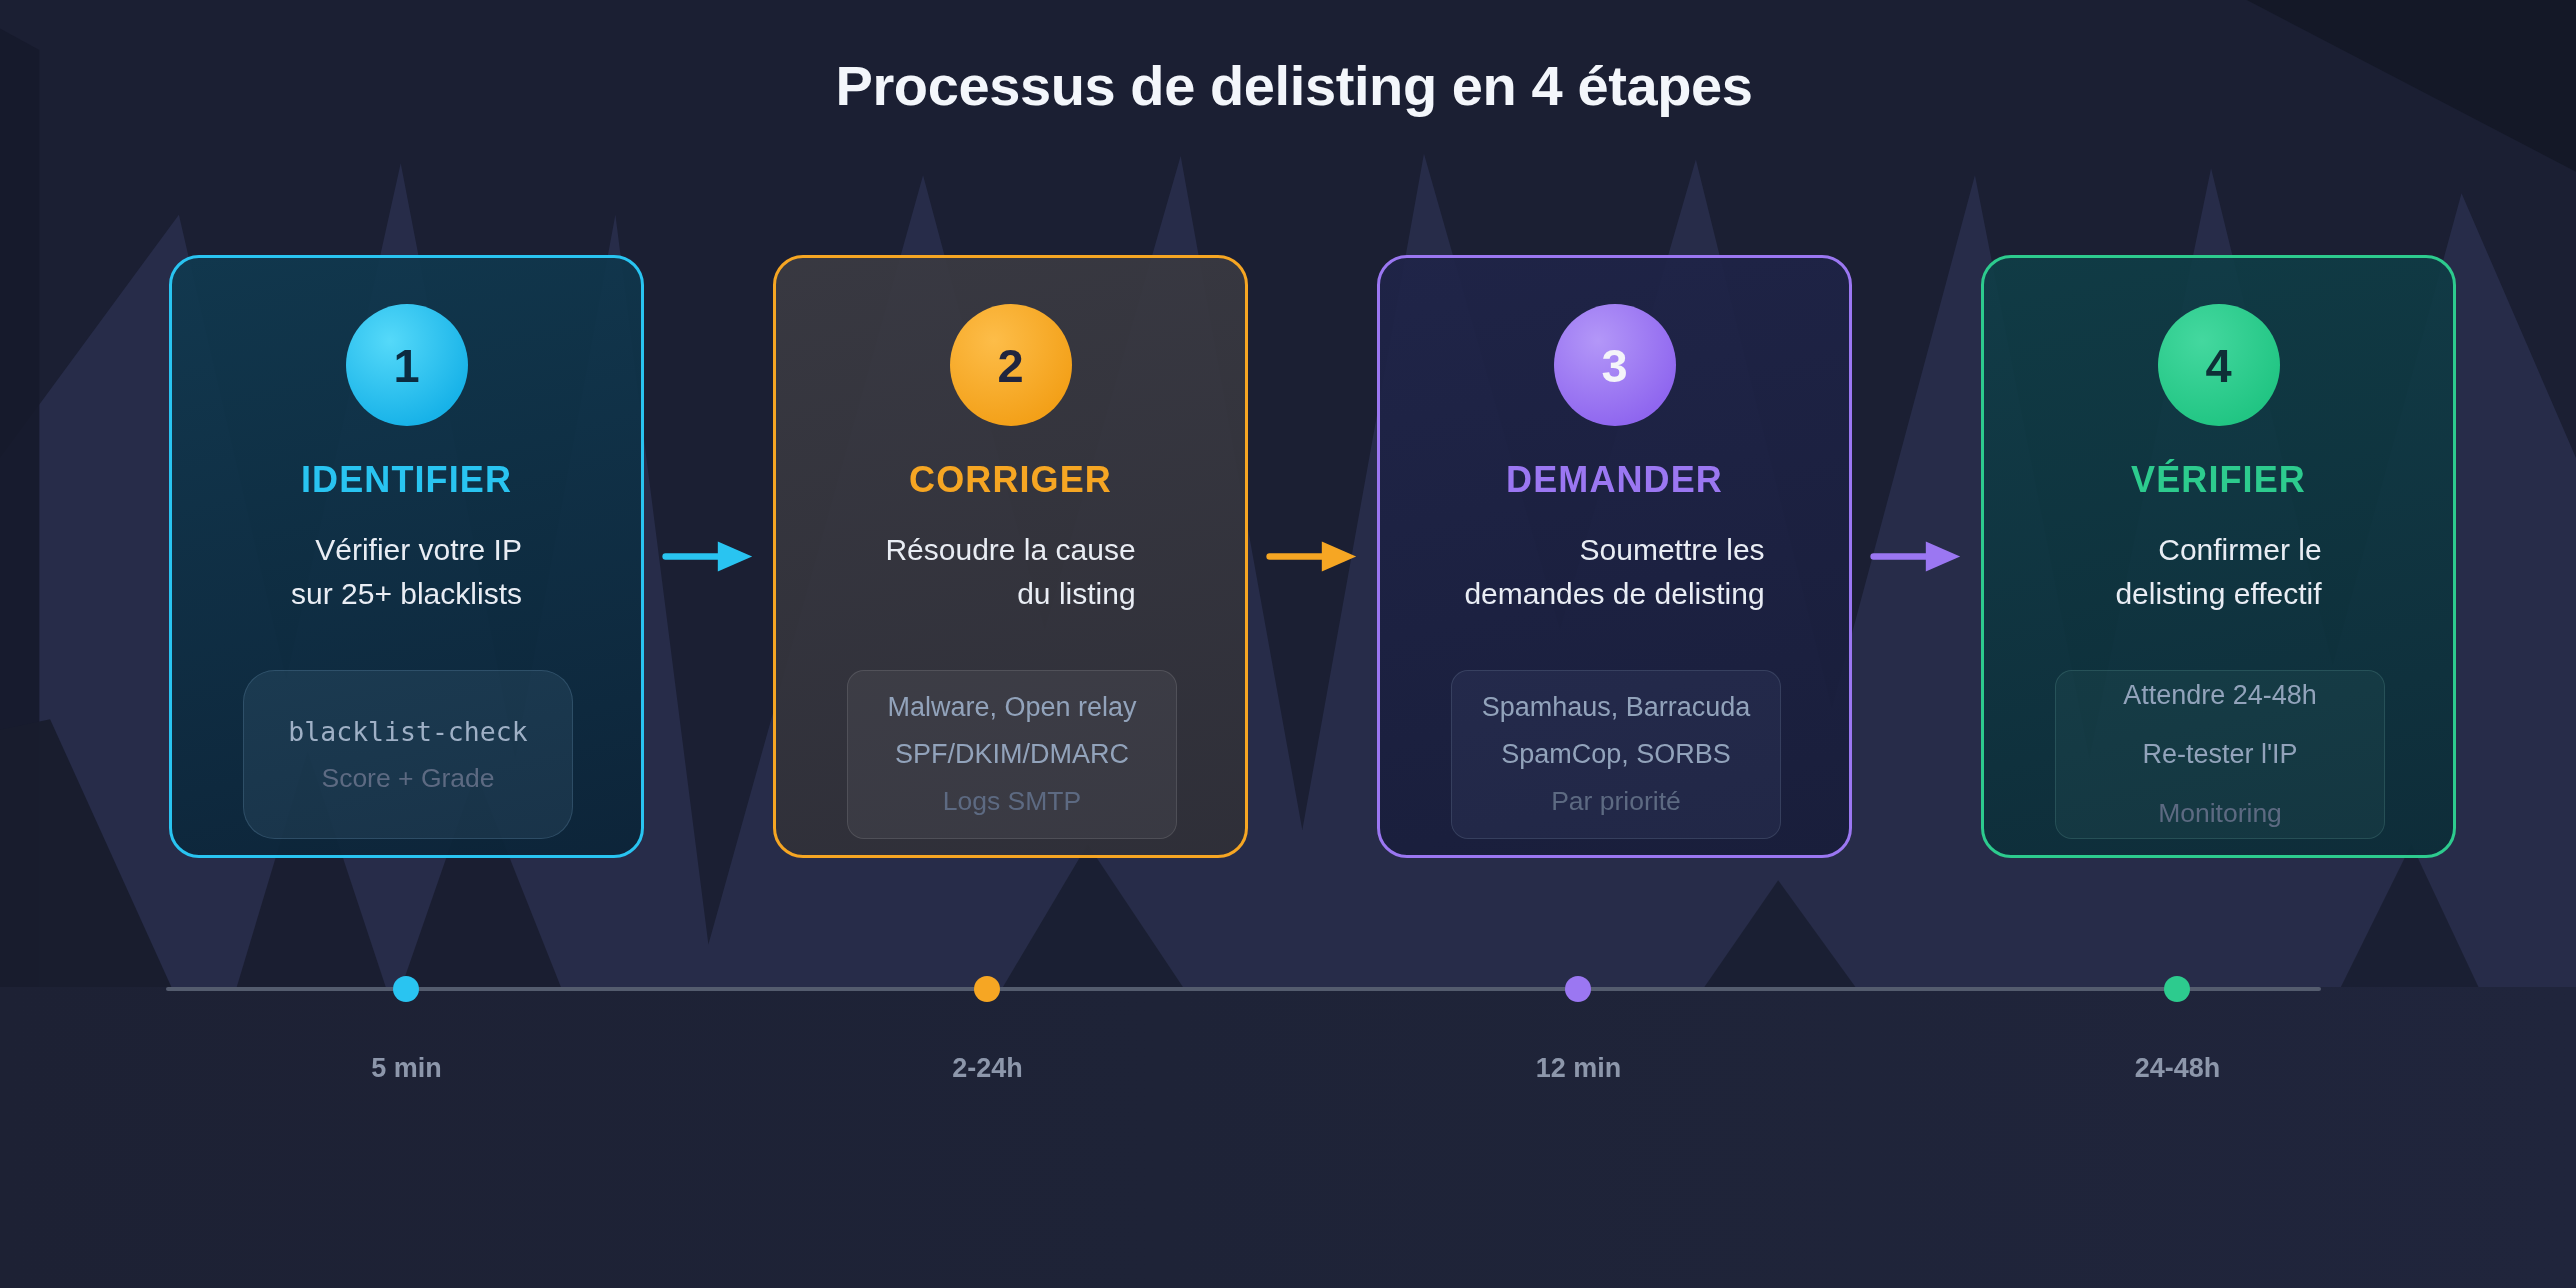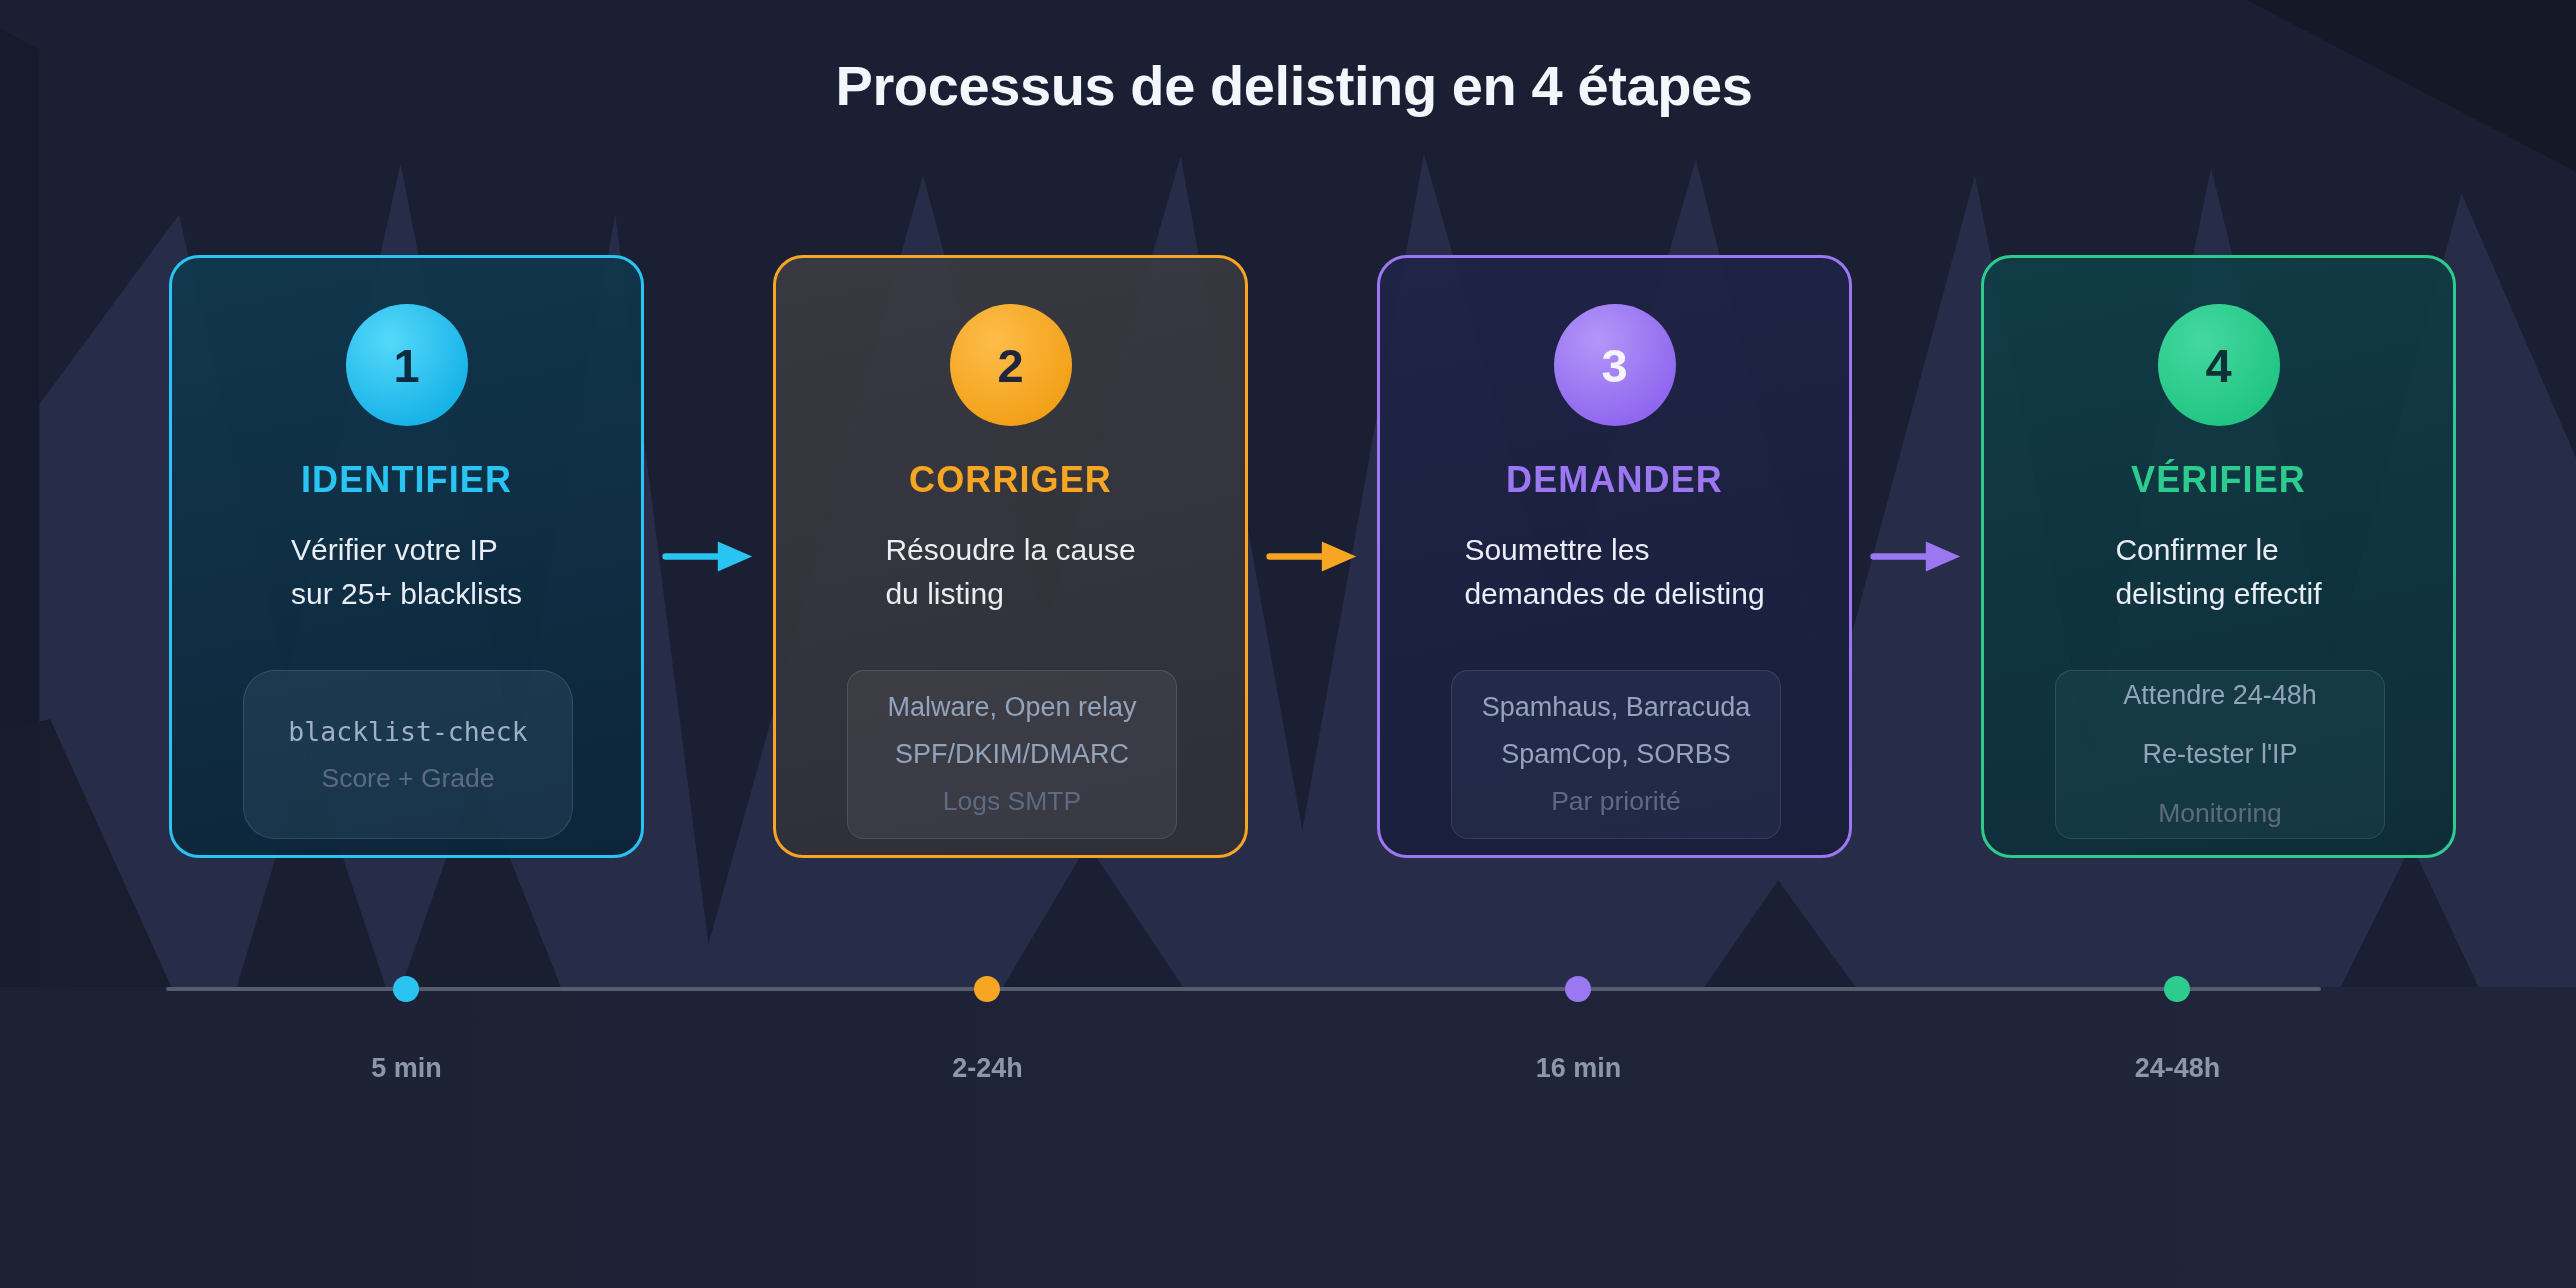--- a/index.html
+++ b/index.html
@@ -36,21 +36,21 @@
     margin-top:46px;flex:none;
     background:radial-gradient(circle at 36% 30%,var(--badge1,#ccc) 0%,var(--badge2,#999) 76%);
     display:flex;align-items:center;justify-content:center;
   }
   .badge span{font-size:47px;font-weight:700;color:var(--num,#123);}
   .card-label{
     margin:33px 0 0 0;font-size:36px;font-weight:700;letter-spacing:1.1px;
     color:var(--accent,#fff);
   }
   .card-desc{
-    margin:27px 0 0 0;text-align:left;
+    margin:27px 0 0 0;text-align:right;
     font-size:30px;line-height:44px;color:#e9edf4;font-weight:400;
   }
   .card-box{
     position:absolute;left:71px;right:68px;top:412px;height:169px;
     border-radius:17px;border:1.4px solid rgba(255,255,255,0.1);
     background:rgba(255,255,255,0.05);
     box-sizing:border-box;
     display:flex;flex-direction:column;align-items:center;justify-content:center;
   }
   .card-0 .card-box{background:rgba(151,199,235,0.09);border-color:rgba(151,199,235,0.17);border-radius:32px;}
@@ -181,18 +181,18 @@
     <polygon points="78,2 126,23 78,44" fill="currentColor"></polygon>
   </svg>
 
   <div class="tl-line"></div>
   <div class="tl-dot tl-x0" style="background: rgb(41, 196, 241);"></div>
   <div class="tl-dot tl-x1" style="background: rgb(246, 166, 35);"></div>
   <div class="tl-dot tl-x2" style="background: rgb(155, 119, 242);"></div>
   <div class="tl-dot tl-x3" style="background: rgb(45, 203, 142);"></div>
   <div class="tl-label tl-x0">5 min</div>
   <div class="tl-label tl-x1">2-24h</div>
-  <div class="tl-label tl-x2">16 min</div>
+  <div class="tl-label tl-x2">12 min</div>
   <div class="tl-label tl-x3">24-48h</div>
 
 
 </div>
 
 
 </body></html>

